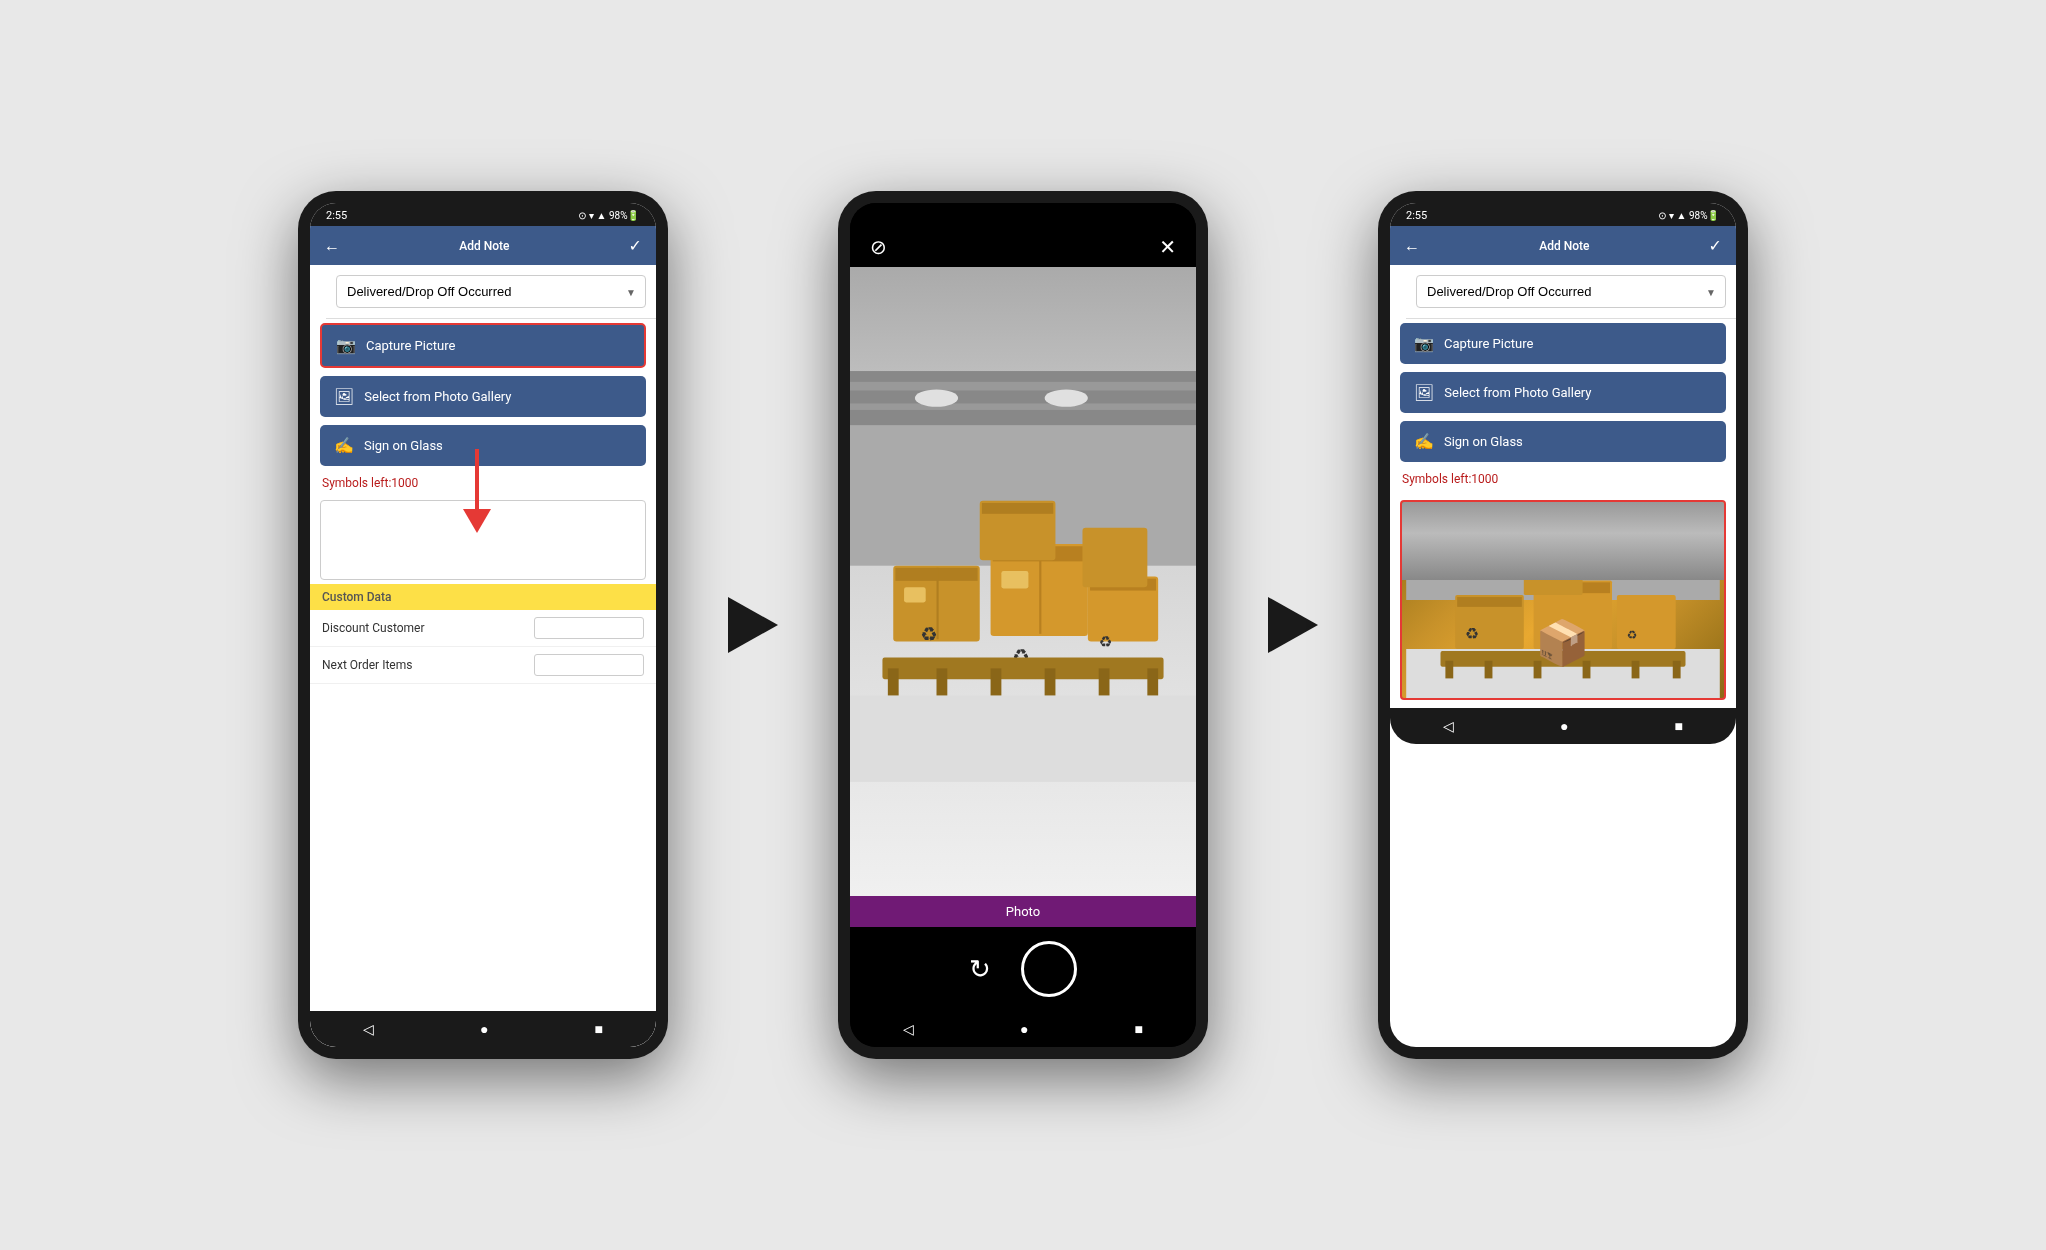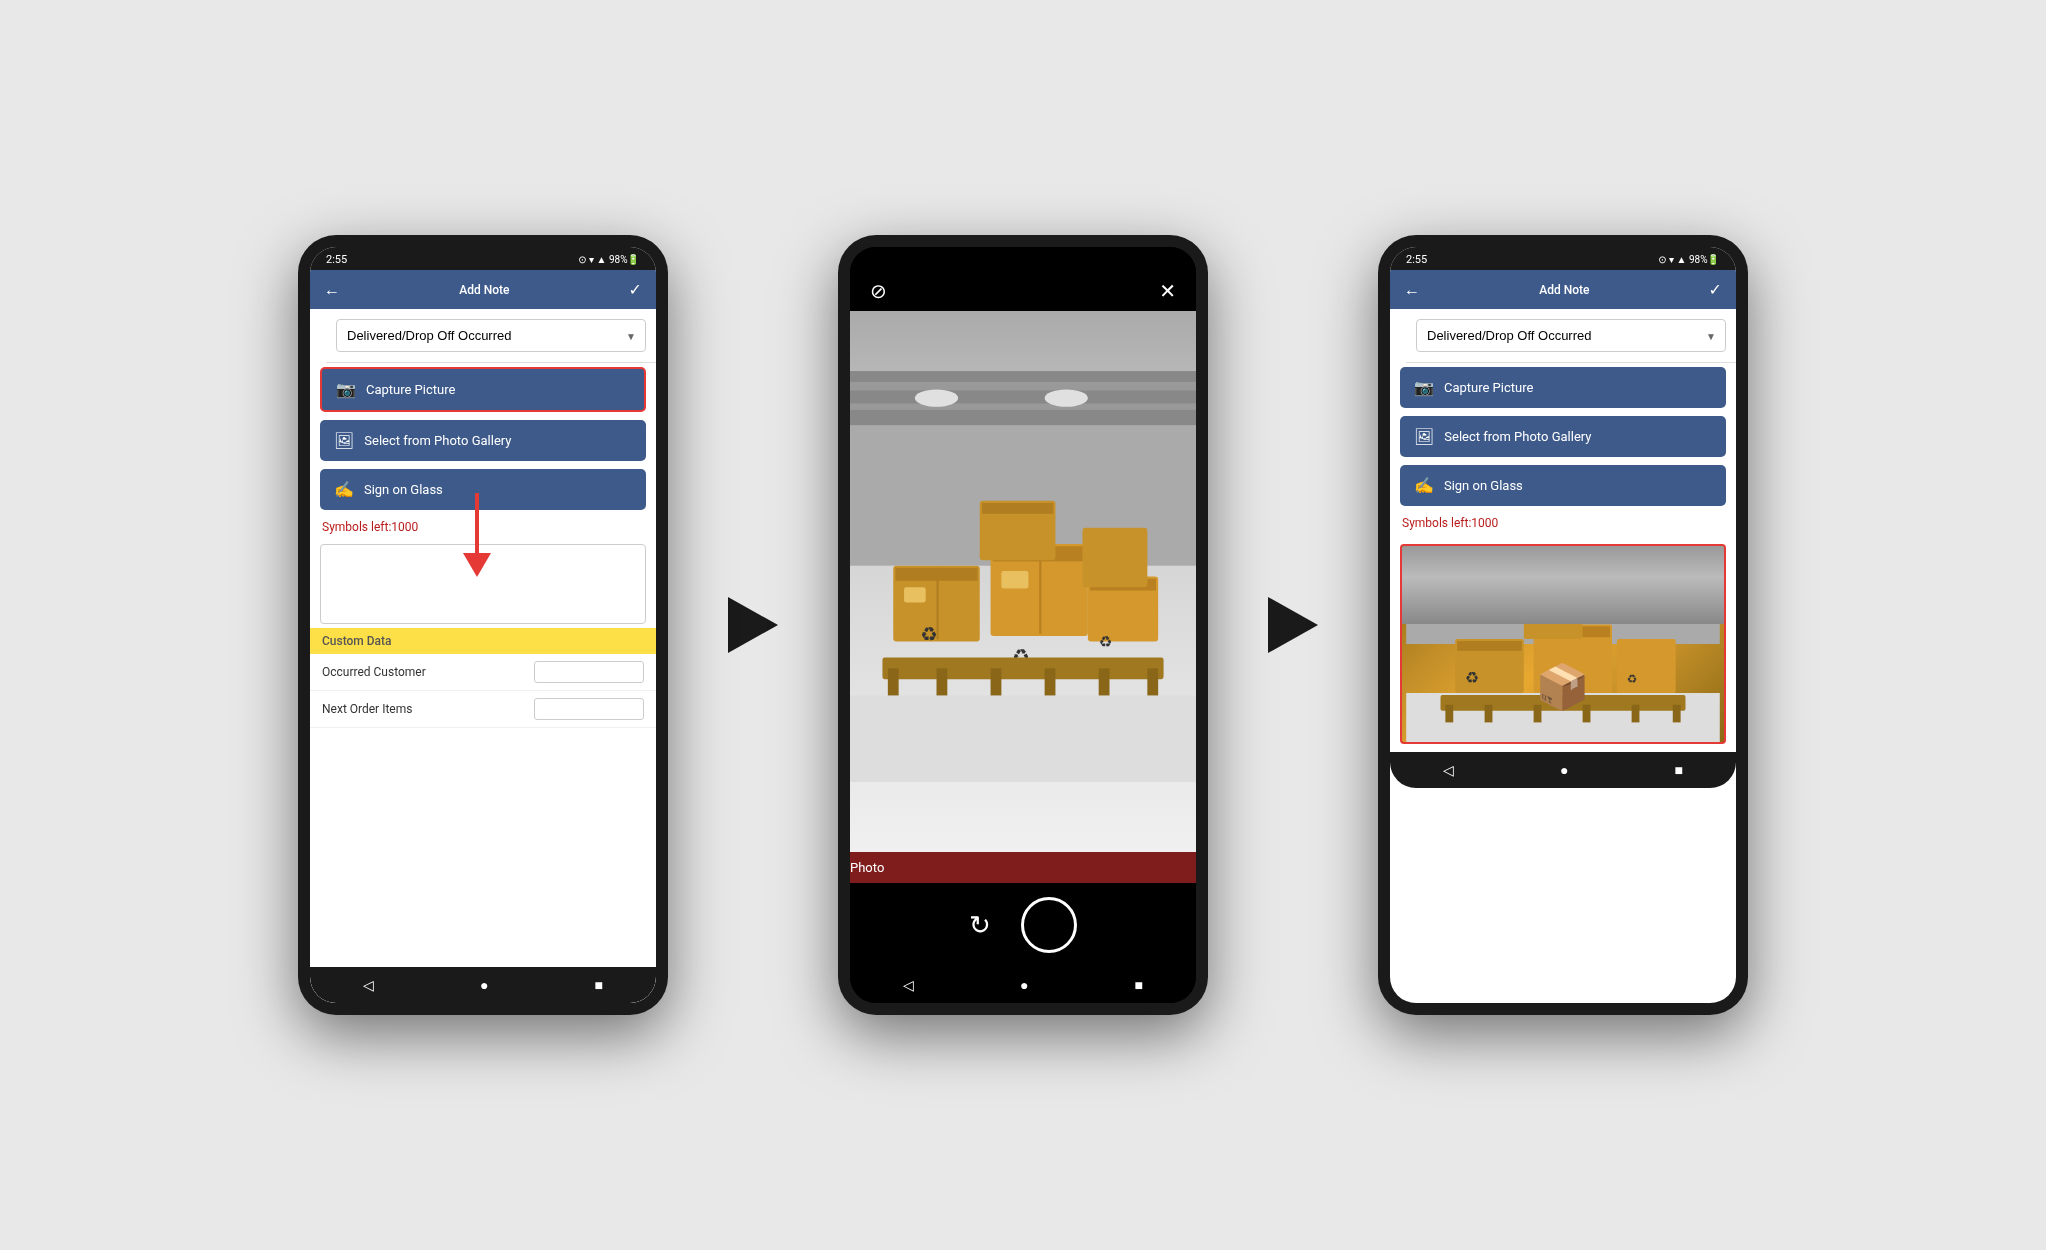--- a/index.html
+++ b/index.html
@@ -19,21 +19,21 @@
       justify-content: center;
       gap: 60px;
       width: 100%;
       height: 100%;
       padding: 40px;
     }
 
     
     .phone {
       width: 370px;
-      height: 780px;
+      height: 868px;
       background: #1a1a1a;
       border-radius: 38px;
       padding: 12px;
       box-shadow: 0 20px 60px rgba(0,0,0,0.5);
       position: relative;
       display: flex;
       flex-direction: column;
     }
     .phone-screen {
       flex: 1;
@@ -214,22 +214,23 @@
       flex-shrink: 0;
     }
     .camera-top-icon { color: #fff; font-size: 20px; }
     .camera-viewfinder {
       flex: 1;
       background: #333;
       position: relative;
       overflow: hidden;
     }
     .camera-photo-label {
-      background: #7f1d1d;
+      background: #701a75;
       color: #fff;
+      text-align: center;
       padding: 8px 0;
       font-size: 13px;
       flex-shrink: 0;
     }
     .camera-controls {
       background: #000;
       display: flex;
       align-items: center;
       justify-content: center;
       gap: 30px;
@@ -356,21 +357,21 @@
         <span>Sign on Glass</span>
       </div>
 
       <div class="symbols-left">Symbols left:1000</div>
 
       <div class="notes-area"></div>
 
       <div class="custom-data-section">
         <div class="custom-data-header">Custom Data</div>
         <div class="custom-data-row">
-          <label>Occurred Customer</label>
+          <label>Discount Customer</label>
           <input type="text" style="">
         </div>
         <div class="custom-data-row">
           <label>Next Order Items</label>
           <input type="text" style="">
         </div>
       </div>
 
       <div class="nav-bar">
         <span>◁</span>

